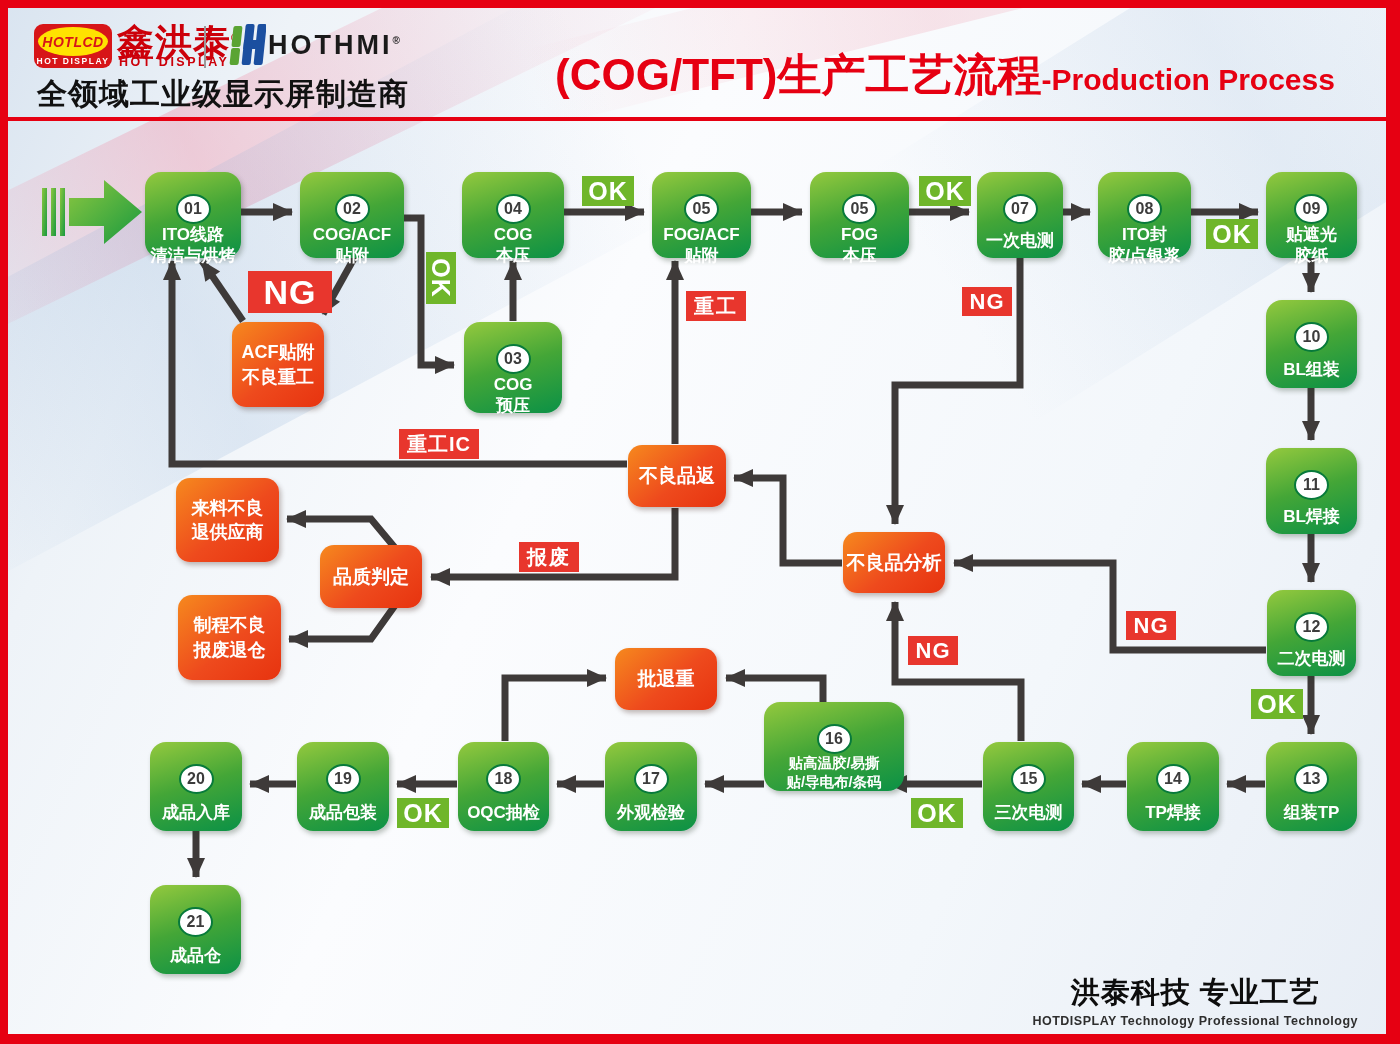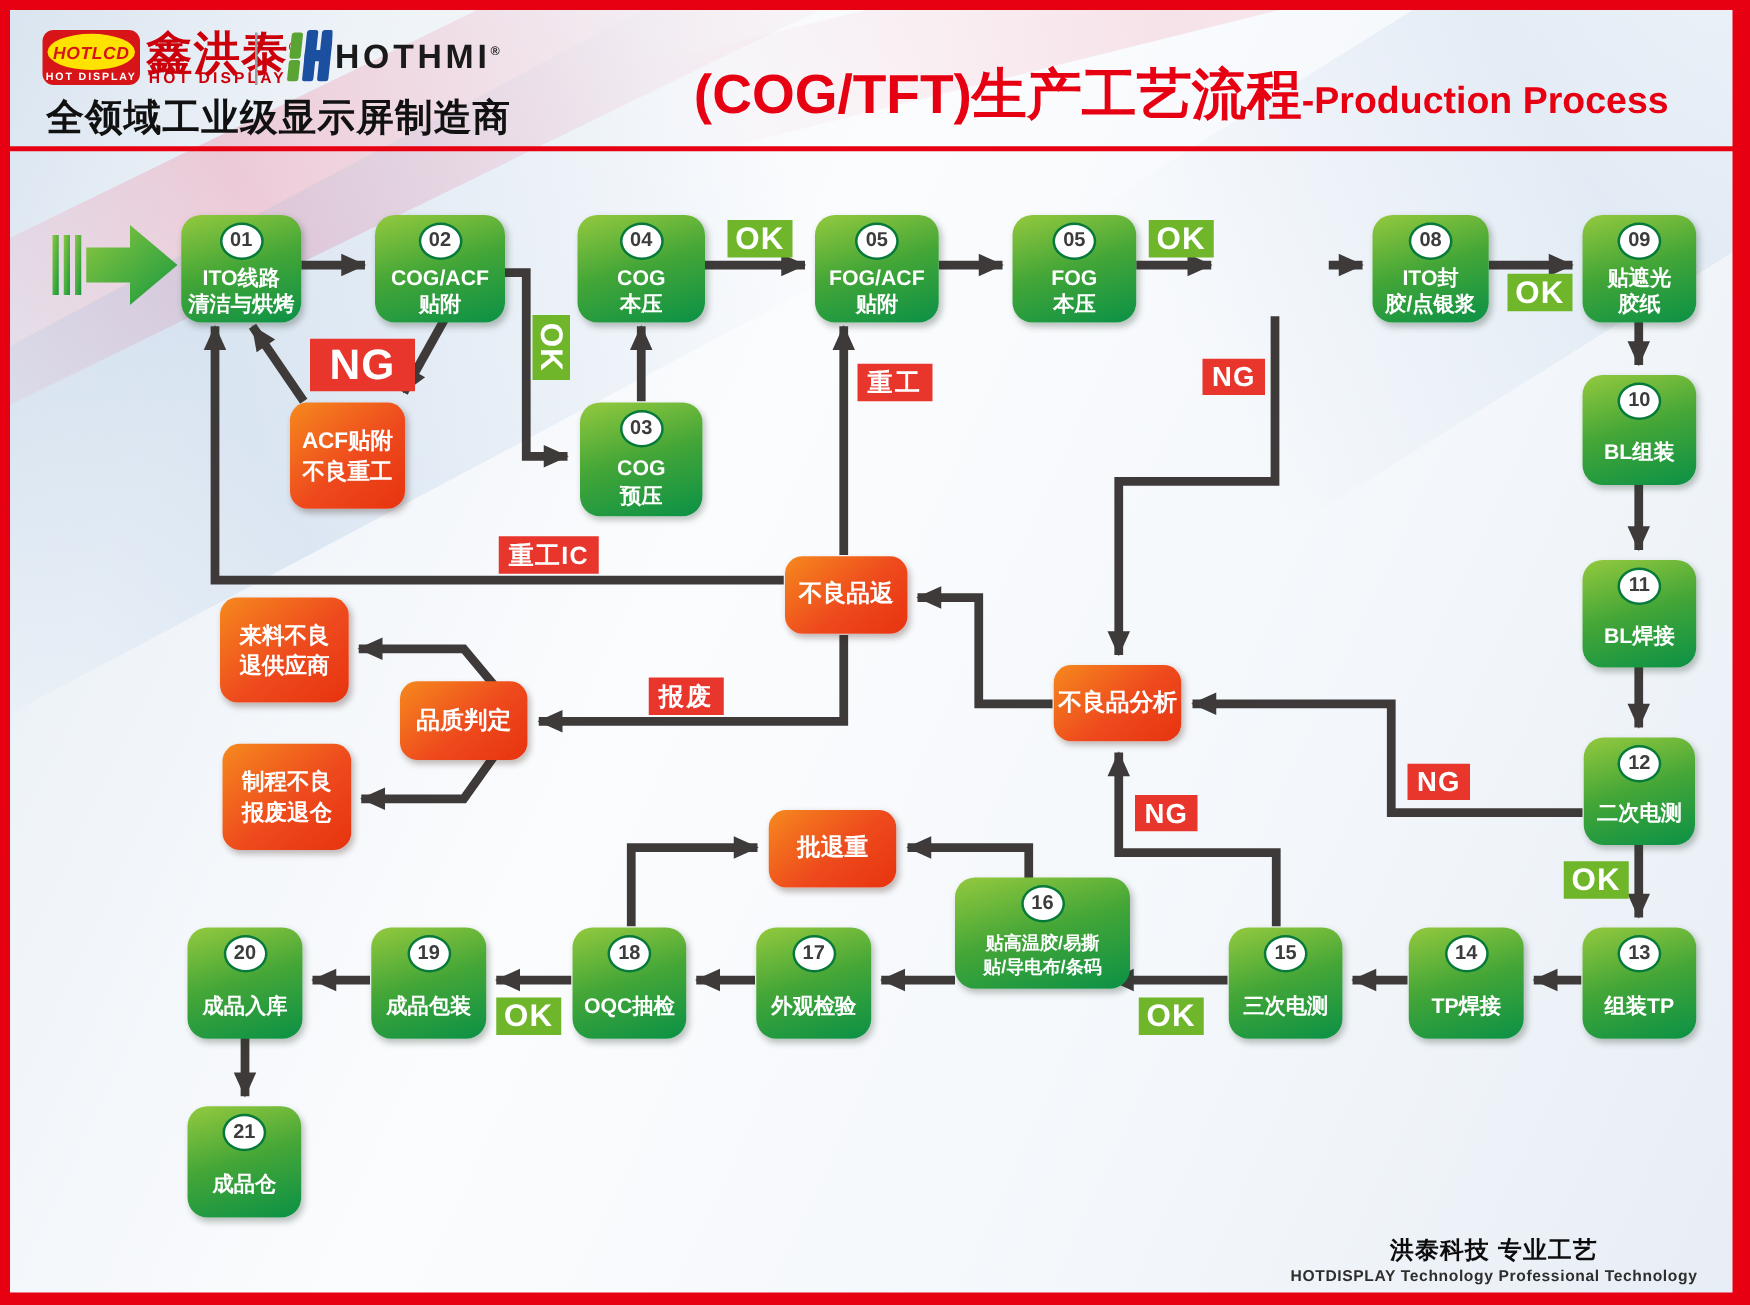--- a/index.html
+++ b/index.html
@@ -36,38 +36,38 @@
   .title{position:absolute;left:545px;top:46px;width:800px;display:flex;align-items:baseline;justify-content:center;white-space:nowrap;}
   .title-main{color:#e60012;font-size:44px;font-weight:700;}
   .title-sub{color:#e60012;font-size:30px;font-weight:700;}
 
   
   .arrows{position:absolute;left:0;top:0;z-index:2;}
   .gbox{position:absolute;z-index:3;border-radius:16px;display:flex;flex-direction:column;align-items:center;padding-top:6px;
     background:linear-gradient(163deg,#94c93e 0%,#44a637 48%,#0b9146 100%);
     box-shadow:2px 3px 5px rgba(40,60,40,.30);}
   .badge{width:31px;height:26px;border-radius:50%;background:#fff;border:2.5px solid #077a3b;
-    display:flex;align-items:center;justify-content:center;color:#3c3c3c;font-weight:700;font-size:16px;flex:none;}
+    display:flex;align-items:center;justify-content:center;color:#3c3c3c;font-weight:700;font-size:16px;flex:none;margin-top:16px;}
   .glabel{flex:1;display:flex;align-items:center;justify-content:center;color:#fff;font-weight:700;font-size:17px;
     line-height:1.25;text-align:center;white-space:pre-line;}
   .glabel.small{font-size:14.5px;line-height:1.3;}
   .rbox{position:absolute;z-index:3;border-radius:14px;display:flex;align-items:center;justify-content:center;
     background:linear-gradient(140deg,#f6891e 0%,#ee4a1d 55%,#e7330f 100%);
     box-shadow:2px 3px 5px rgba(60,30,20,.30);}
   .rlabel{color:#fff;font-weight:700;font-size:19px;line-height:1.35;text-align:center;white-space:pre-line;}
   .chip{position:absolute;z-index:4;display:flex;align-items:center;justify-content:center;color:#fff;font-weight:700;}
   .chip.ok{background:#6fb62a;width:52px;height:30px;font-size:25px;letter-spacing:1px;}
   .chip.ok.vert{transform:rotate(90deg);}
   .chip.ng{background:#e8362d;width:50px;height:29px;font-size:22px;letter-spacing:1px;}
   .chip.ng.big{width:84px;height:42px;font-size:34px;}
   .chip.word{background:#e8362d;height:30px;padding:0 8px;font-size:20px;letter-spacing:2px;}
 
   
   .footer{position:absolute;right:42px;bottom:16px;z-index:3;text-align:center;}
-  .footer-cn{color:#0d0d0d;font-size:19px;font-weight:700;letter-spacing:1px;}
+  .footer-cn{color:#0d0d0d;font-size:29px;font-weight:700;letter-spacing:1px;}
   .footer-en{color:#2e2e2e;font-size:12.5px;font-weight:700;margin-top:1px;letter-spacing:.5px;}
 </style>
 </head>
 <body>
 
 <div class="canvas">
 
   <div class="streak pink1"></div>
   <div class="streak pink2"></div>
   <div class="streak blue1"></div>
@@ -175,20 +175,24 @@
   <div class="gbox" style="left:652px;top:172px;width:99px;height:80px">
     <div class="badge">05</div>
     <div class="glabel">FOG/ACF
 贴附</div>
   </div>
   <div class="gbox" style="left:810px;top:172px;width:99px;height:80px">
     <div class="badge">05</div>
     <div class="glabel">FOG
 本压</div>
   </div>
+  <div class="gbox" style="left:977px;top:172px;width:86px;height:80px">
+    <div class="badge">07</div>
+    <div class="glabel">一次电测</div>
+  </div>
   <div class="gbox" style="left:1098px;top:172px;width:93px;height:80px">
     <div class="badge">08</div>
     <div class="glabel">ITO封
 胶/点银浆</div>
   </div>
   <div class="gbox" style="left:1266px;top:172px;width:91px;height:80px">
     <div class="badge">09</div>
     <div class="glabel">贴遮光
 胶纸</div>
   </div>

